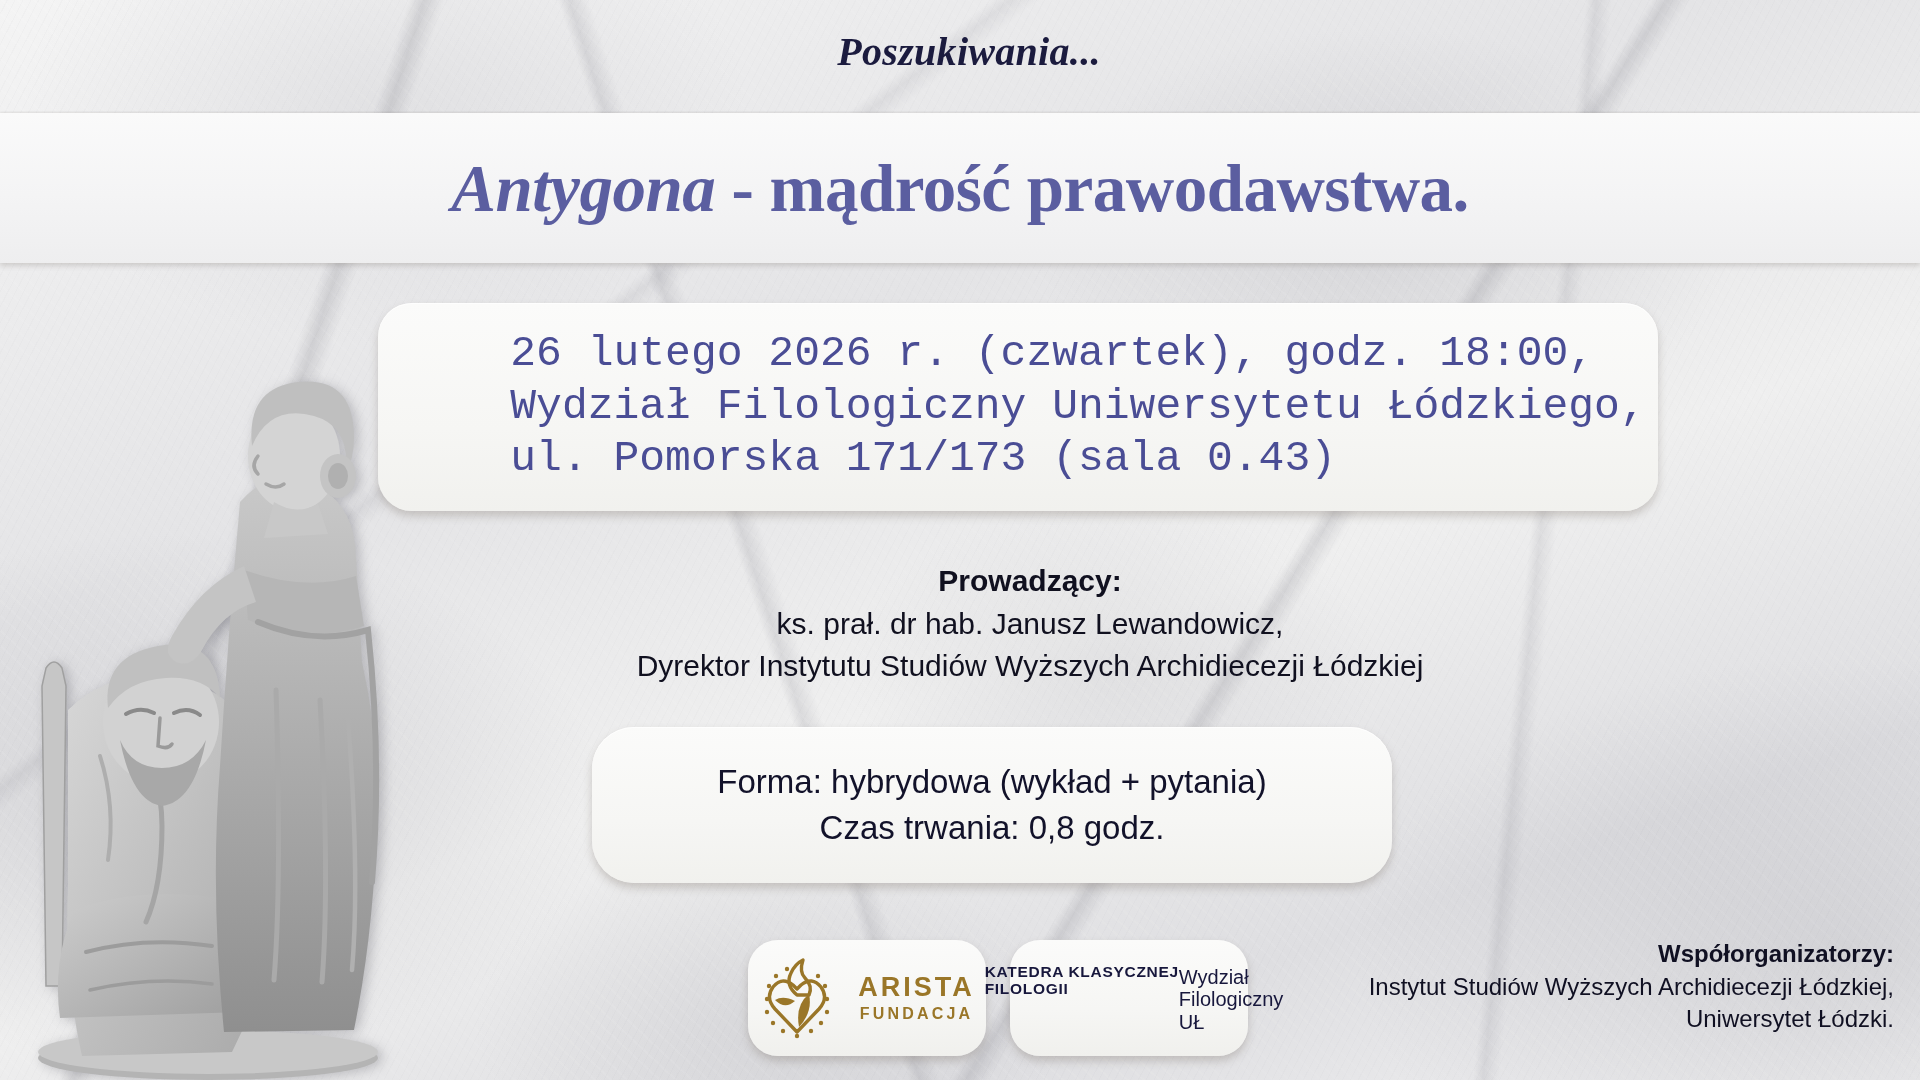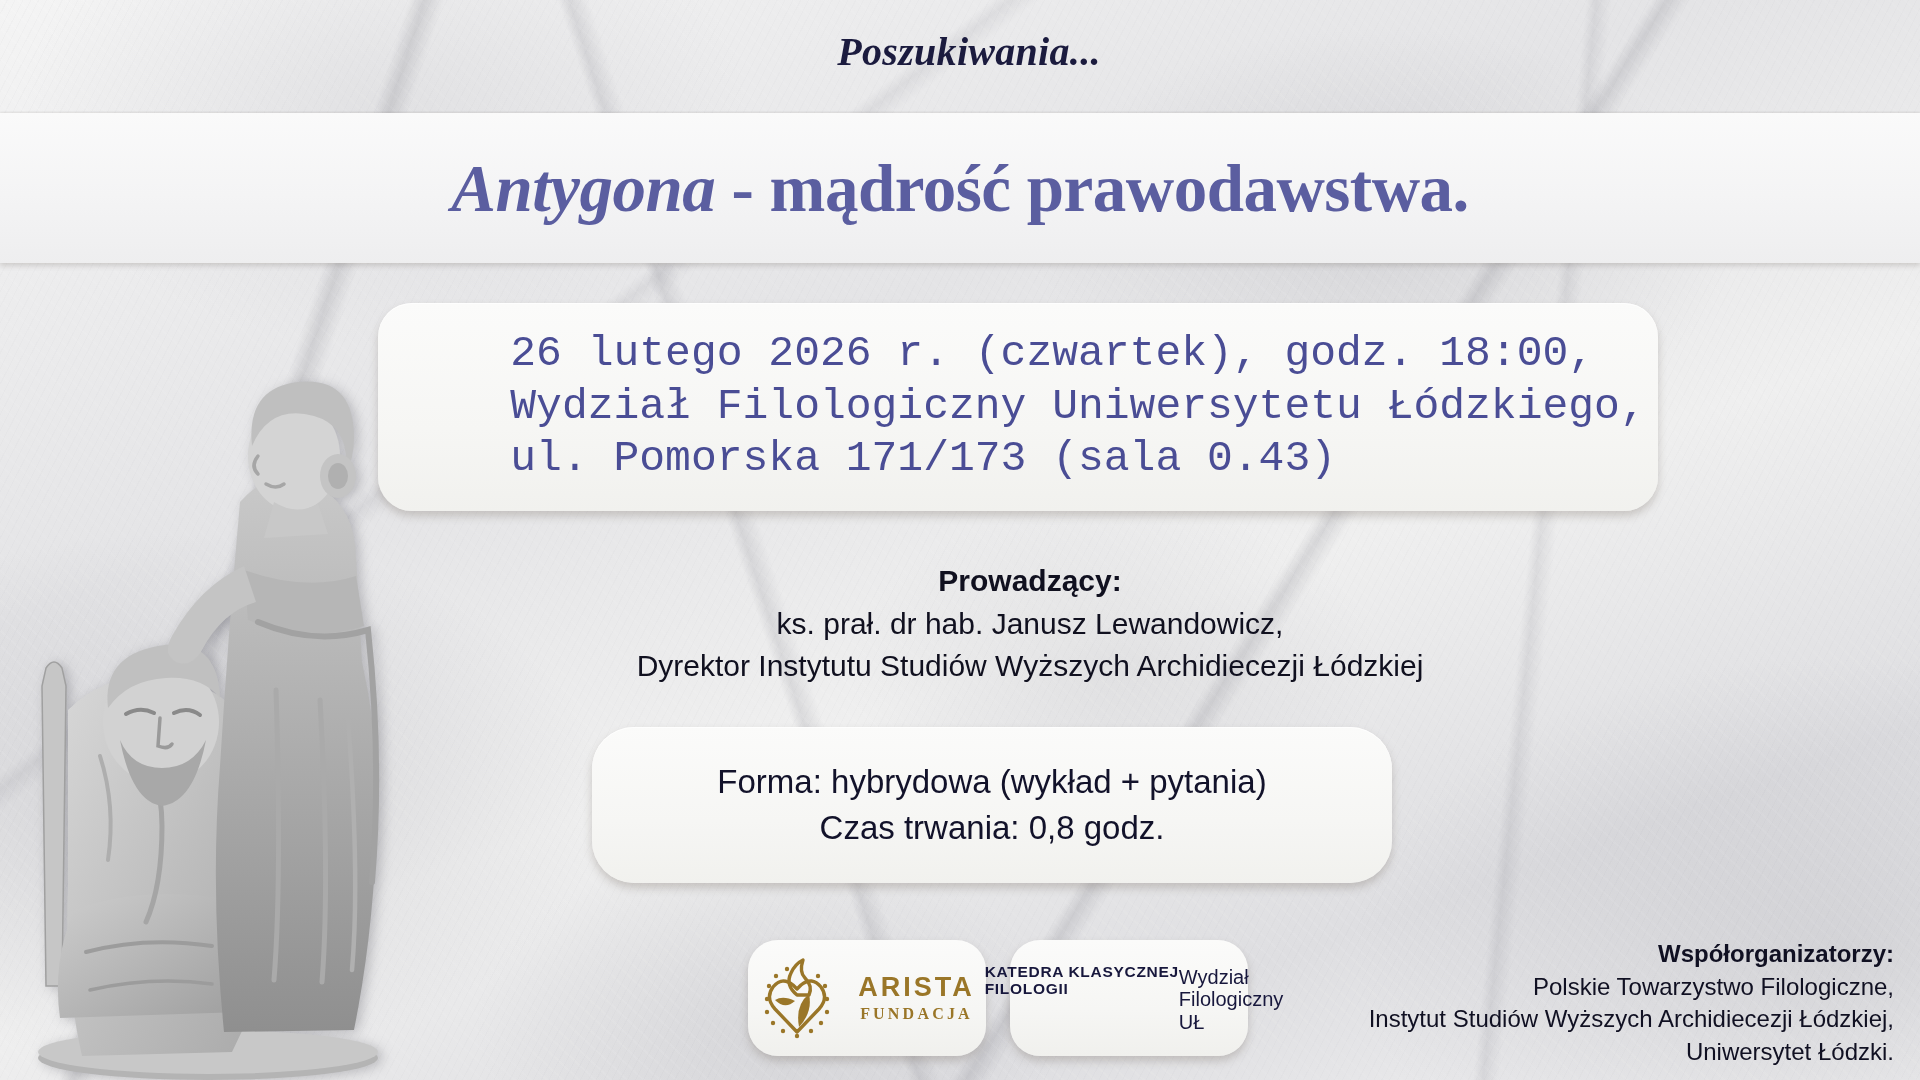--- a/index.html
+++ b/index.html
@@ -109,21 +109,21 @@
     display:flex;align-items:center;z-index:6;
   }
   .logo-arista{left:748px;top:940px;width:238px;height:116px;justify-content:center;gap:23px;}
   .logo-katedra{left:1010px;top:940px;width:238px;height:116px;justify-content:center;gap:10px;}
   .arista-words{display:flex;flex-direction:column;align-items:center;line-height:1;}
   .arista-name{
     font-family:"Liberation Sans", sans-serif;font-weight:bold;
     font-size:27px;letter-spacing:3px;color:#9a7628;
   }
   .arista-sub{
-    font-family:Liberation Serif, serif;font-weight:bold;
+    font-family:Liberation Sans, sans-serif;font-weight:bold;
     font-size:16px;letter-spacing:3.2px;color:#9a7628;margin-top:5px;
   }
   .kat-words{display:flex;line-height:1.12;}
   .kat-l1,.kat-l2{font-weight:bold;font-size:15.5px;letter-spacing:.7px;color:#17173c;}
   .kat-l3{font-size:20px;color:#17173c;margin-top:3px;}
 
   
   .coorg{
     position:absolute;right:26px;top:938px;text-align:right;
     color:#101022;font-size:24px;line-height:1.36;z-index:5;
@@ -267,18 +267,17 @@
     </svg>
     <div class="kat-words">
       <div class="kat-l1">KATEDRA FILOLOGII</div>
       <div class="kat-l2">KLASYCZNEJ</div>
       <div class="kat-l3">Wydział Filologiczny UŁ</div>
     </div>
   </div>
 
   <div class="coorg">
     <div class="lead">Współorganizatorzy:</div>
-    <div>Polskie Towarzystwo Filologiczne,</div>
     <div>Instytut Studiów Wyższych Archidiecezji Łódzkiej,</div>
     <div>Uniwersytet Łódzki.</div>
   </div>
 
 </div>
 
 </body></html>

